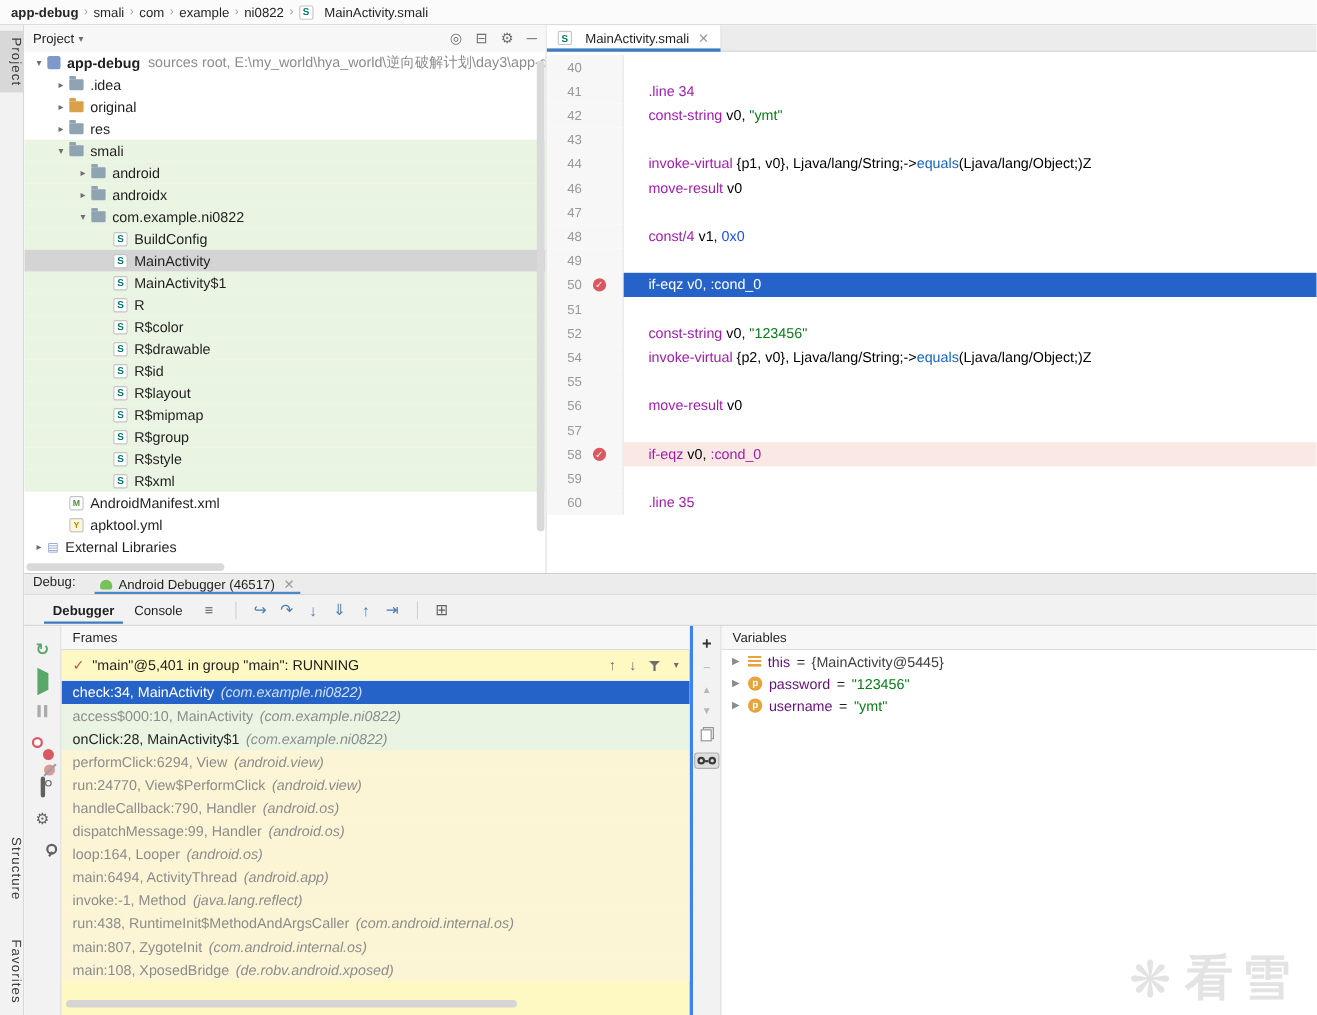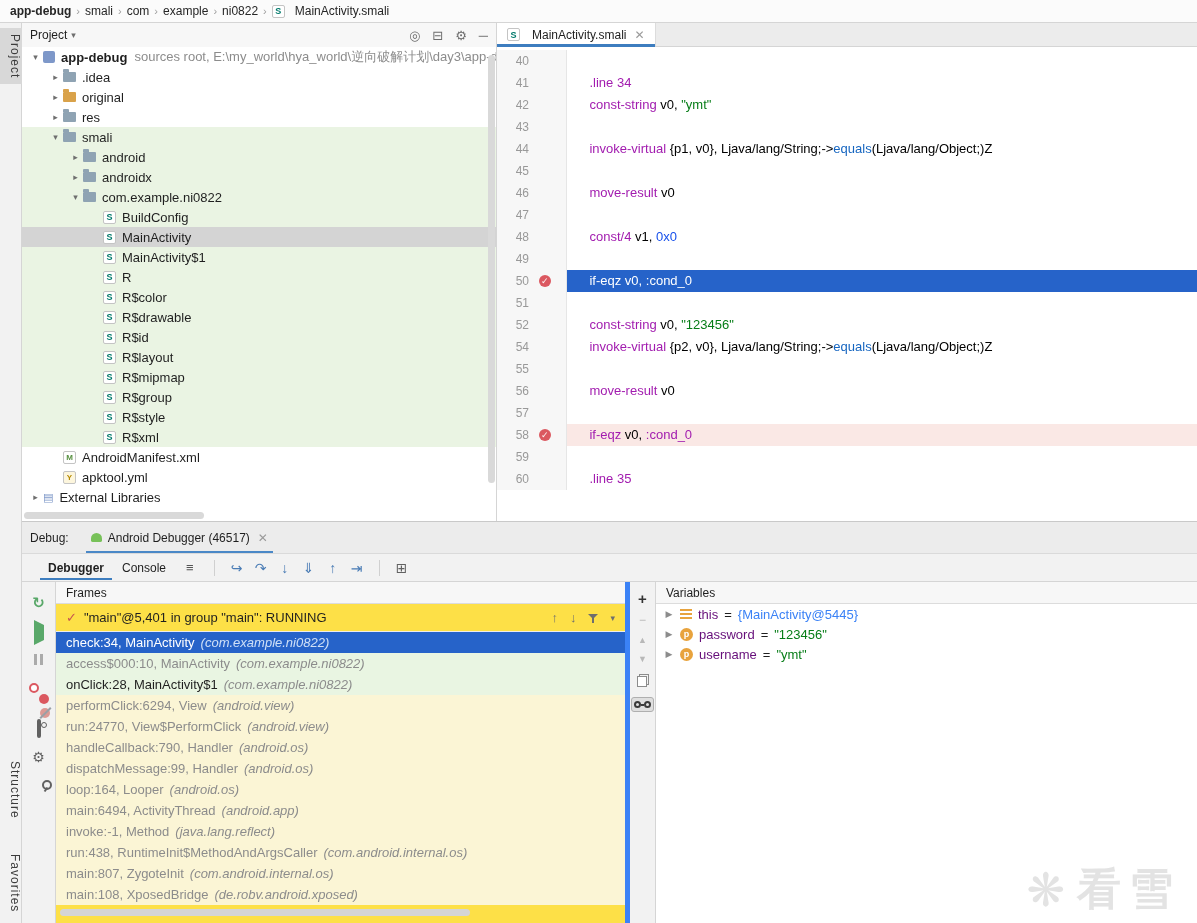--- a/index.html
+++ b/index.html
@@ -58,21 +58,21 @@
   .ctext.hl-exec span{color:#fff}
   .ctext.hl-bp{background:#fae8e5}
   .tk-pl{color:#000}
   .tk-kw{color:#a21caf}
   .tk-str{color:#067d17}
   .tk-num{color:#1750eb}
   .tk-call{color:#1565c0}
 
   
   .debug-panel{position:absolute;left:22px;top:521px;right:0;bottom:0;border-top:1px solid #c9c9c9;display:flex;flex-direction:column;background:#fff}
-  .dbg-header{height:32px;background:#ececec;border-bottom:1px solid #dadada;display:flex;align-items:center;padding-left:8px;gap:14px;font-size:12px;flex:none}
+  .dbg-header{height:19px;background:#ececec;border-bottom:1px solid #dadada;display:flex;align-items:flex-start;padding-left:8px;gap:14px;font-size:12px;flex:none}
   .dbg-tab{height:100%;display:inline-flex;align-items:center;gap:6px;padding:0 8px;position:relative}
   .dbg-tab::after{content:"";position:absolute;left:3px;right:3px;bottom:0;height:2px;background:#4a88c7}
   .ic-android{width:11px;height:9px;border-radius:6px 6px 2px 2px;background:#77c159}
   .dbg-toolbar{height:28px;background:#f2f2f2;border-bottom:1px solid #d5d5d5;display:flex;align-items:center;padding-left:18px;gap:2px;font-size:12px;flex:none}
   .dtab{padding:5px 8px;position:relative;color:#1f1f1f}
   .dtab.active{box-shadow:inset 0 -2px 0 #3d7dbf;font-weight:700}
   .menu-glyph{color:#555;font-size:13px;margin:0 10px}
   .tsep{width:1px;height:16px;background:#d0d0d0;margin:0 8px}
   .ticon{width:24px;text-align:center;color:#4a7cb5;font-size:14px}
   .ticon.gray{color:#616161}
@@ -90,21 +90,21 @@
   .ic-mutebp{position:relative;width:13px;height:13px}
   .ic-mutebp::before{content:"";position:absolute;left:1px;top:1px;width:10px;height:10px;border-radius:50%;background:#dc9a95}
   .ic-mutebp::after{content:"";position:absolute;left:-1px;top:5px;width:15px;height:2px;background:#9aa0a6;transform:rotate(-45deg)}
   .ic-camera{width:14px;height:11px;border:2px solid #616161;border-radius:2px;position:relative}
   .ic-camera::before{content:"";position:absolute;left:2px;top:1px;width:4px;height:4px;border:1.5px solid #616161;border-radius:50%}
   .ic-gear{color:#616161;font-size:14px;line-height:13px}
   .ic-pin{position:relative;width:13px;height:13px}
   .ic-pin::before{content:"";position:absolute;left:3px;top:1px;width:6px;height:6px;border:2px solid #616161;border-radius:50%}
   .ic-pin::after{content:"";position:absolute;left:6px;top:8px;width:2px;height:5px;background:#616161;transform:rotate(35deg)}
 
-  .frames{width:574px;flex:none;border-right:5px solid #3b82f6;display:flex;flex-direction:column;position:relative;background:#fde047}
+  .frames{width:574px;flex:none;border-right:3px solid #3b82f6;display:flex;flex-direction:column;position:relative;background:#fef9c3}
   .panel-title{height:22px;background:#f7f7f7;border-bottom:1px solid #dcdcdc;display:flex;align-items:center;padding-left:10px;font-size:12px;flex:none}
   .thread-row{height:28px;display:flex;align-items:center;padding:0 10px;gap:7px;border-bottom:1px solid #ececec;font-size:13px;flex:none;white-space:nowrap}
   .thread-check{color:#c75450;font-weight:bold}
   .thread-icons{margin-left:auto;display:flex;align-items:center;gap:12px;color:#6e6e6e;font-size:13px}
   .ic-funnel{position:relative;width:10px;height:10px}
   .ic-funnel::before{content:"";position:absolute;top:1px;left:0;border-left:5px solid transparent;border-right:5px solid transparent;border-top:5px solid #6e6e6e}
   .ic-funnel::after{content:"";position:absolute;left:4px;top:5px;width:2px;height:5px;background:#6e6e6e}
   .caret{font-size:9px;color:#6e6e6e}
   .frame-list{flex:1;overflow:hidden;font-size:13px}
   .frow{height:21px;display:flex;align-items:center;padding:0 10px;white-space:nowrap;overflow:hidden;color:#8c8c8c}
@@ -128,21 +128,21 @@
   .ic-glasses i{display:block;width:7px;height:7px;border:2px solid #3b3b3b;border-radius:50%}
   .ic-glasses b{display:block;width:3px;height:2px;background:#3b3b3b}
 
   .vars{flex:1;position:relative;background:#fff;overflow:hidden}
   .vrow{height:20px;display:flex;align-items:center;padding-left:8px;gap:6px;font-size:13px;white-space:nowrap}
   .vchev{color:#8c8c8c;font-size:9px;width:10px;text-align:center}
   .ic-param{display:inline-flex;align-items:center;justify-content:center;width:13px;height:13px;border-radius:50%;background:#e8a33d;color:#fff;font-size:9px;font-weight:bold;flex:none}
   .ic-value{width:12px;height:10px;flex:none;background:repeating-linear-gradient(#e8a33d 0 2px,transparent 2px 4px)}
   .vname{color:#660e7a}
   .veq{color:#1f1f1f}
-  .vref{color:#3b82f6}
+  .vref{color:#404040}
   .vstr{color:#067d17}
   .watermark{position:absolute;right:16px;bottom:4px;display:flex;align-items:center;gap:12px;color:#e3e3e3;pointer-events:none}
   .wm-flake{font-size:46px}
   .wm-text{font-size:44px;font-weight:bold;letter-spacing:8px}
 </style>
 </head>
 <body>
 
 <div class="topbar">
     <span class="crumb bold">
@@ -317,21 +317,20 @@
       <span>MainActivity.smali</span>
       <span class="tab-close">✕</span>
     </div>
   </div>
   <div class="code" id="codeArea">
       <div class="cline"><div class="gut"><span class="num">40</span></div><div class="ctext"></div></div>
       <div class="cline"><div class="gut"><span class="num">41</span></div><div class="ctext"><span class="tk-pl">    </span><span class="tk-kw">.line 34</span></div></div>
       <div class="cline"><div class="gut"><span class="num">42</span></div><div class="ctext"><span class="tk-pl">    </span><span class="tk-kw">const-string</span><span class="tk-pl"> v0, </span><span class="tk-str">"ymt"</span></div></div>
       <div class="cline"><div class="gut"><span class="num">43</span></div><div class="ctext"></div></div>
       <div class="cline"><div class="gut"><span class="num">44</span></div><div class="ctext"><span class="tk-pl">    </span><span class="tk-kw">invoke-virtual</span><span class="tk-pl"> {p1, v0}, Ljava/lang/String;-&gt;</span><span class="tk-call">equals</span><span class="tk-pl">(Ljava/lang/Object;)Z</span></div></div>
-      <div class="cline"><div class="gut"><span class="num">45</span></div><div class="ctext"></div></div>
       <div class="cline"><div class="gut"><span class="num">46</span></div><div class="ctext"><span class="tk-pl">    </span><span class="tk-kw">move-result</span><span class="tk-pl"> v0</span></div></div>
       <div class="cline"><div class="gut"><span class="num">47</span></div><div class="ctext"></div></div>
       <div class="cline"><div class="gut"><span class="num">48</span></div><div class="ctext"><span class="tk-pl">    </span><span class="tk-kw">const/4</span><span class="tk-pl"> v1, </span><span class="tk-num">0x0</span></div></div>
       <div class="cline"><div class="gut"><span class="num">49</span></div><div class="ctext"></div></div>
       <div class="cline"><div class="gut"><span class="num">50</span><span class="bpdot"></span></div><div class="ctext hl-exec"><span class="tk-pl">    if-eqz v0, :cond_0</span></div></div>
       <div class="cline"><div class="gut"><span class="num">51</span></div><div class="ctext"></div></div>
       <div class="cline"><div class="gut"><span class="num">52</span></div><div class="ctext"><span class="tk-pl">    </span><span class="tk-kw">const-string</span><span class="tk-pl"> v0, </span><span class="tk-str">"123456"</span></div></div>
       <div class="cline"><div class="gut"><span class="num">54</span></div><div class="ctext"><span class="tk-pl">    </span><span class="tk-kw">invoke-virtual</span><span class="tk-pl"> {p2, v0}, Ljava/lang/String;-&gt;</span><span class="tk-call">equals</span><span class="tk-pl">(Ljava/lang/Object;)Z</span></div></div>
       <div class="cline"><div class="gut"><span class="num">55</span></div><div class="ctext"></div></div>
       <div class="cline"><div class="gut"><span class="num">56</span></div><div class="ctext"><span class="tk-pl">    </span><span class="tk-kw">move-result</span><span class="tk-pl"> v0</span></div></div>

